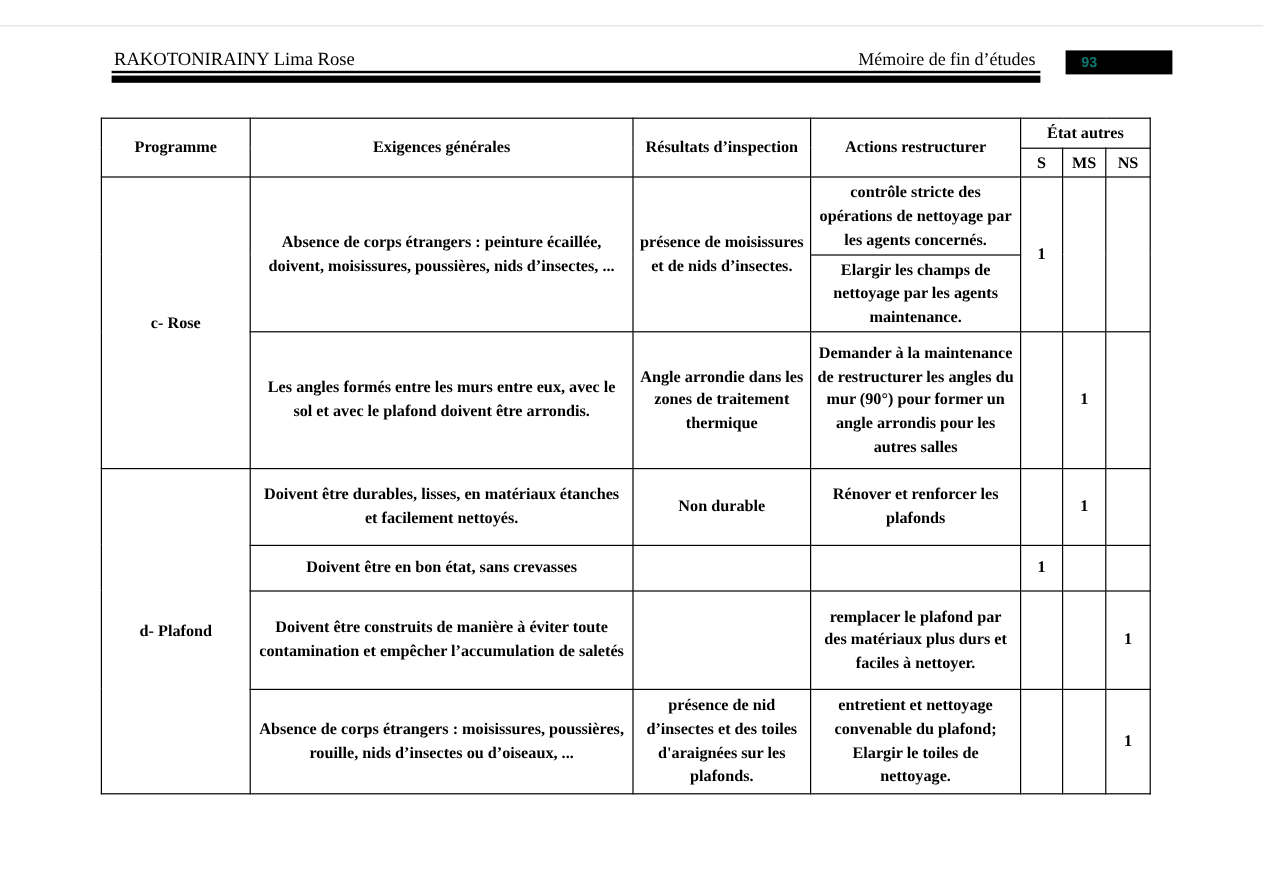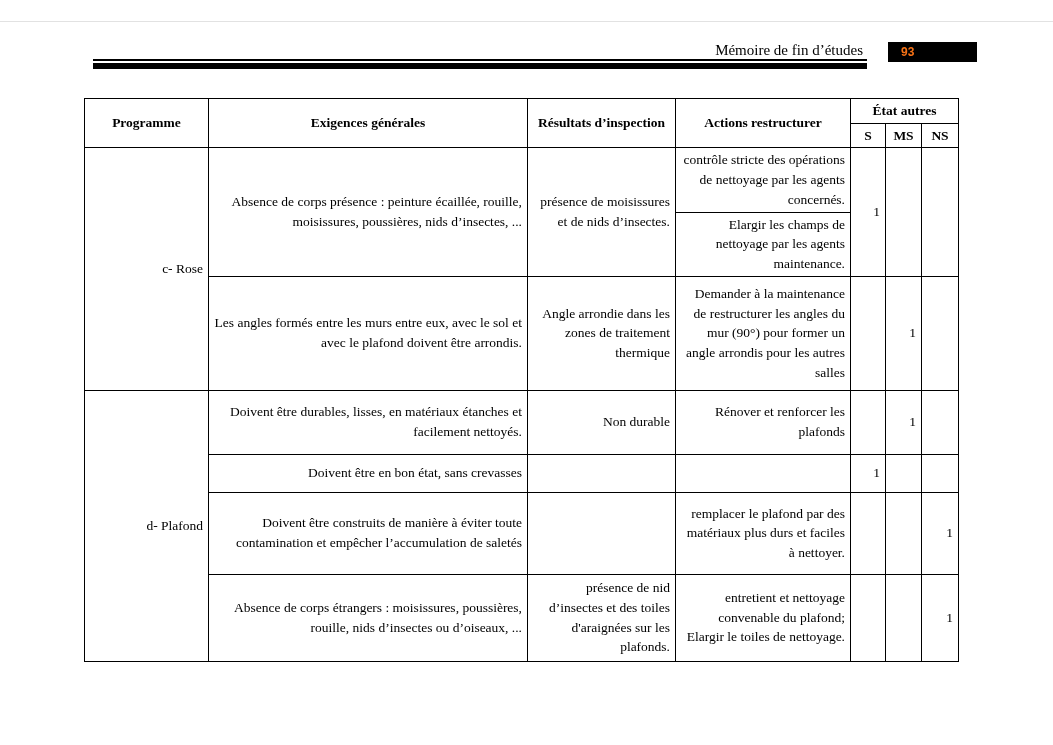--- a/index.html
+++ b/index.html
@@ -41,43 +41,43 @@
     position: absolute;
     left: 93px; top: 63px;
     width: 774px; height: 6px;
     background: #000;
   }
   .page-num-box {
     position: absolute;
     left: 888px; top: 42px;
     width: 89px; height: 20px;
     background: #000000;
-    color: #f97316;
+    color: #0f766e;
     font-family: "Liberation Sans", sans-serif;
     font-weight: bold;
     font-size: 12px;
     line-height: 20px;
     padding-left: 13px;
   }
   table.audit {
     position: absolute;
     left: 84px; top: 98px;
     width: 874px;
     border-collapse: collapse;
     table-layout: fixed;
   }
   .audit th, .audit td {
     border: 1px solid #000;
     padding: 2px 5px;
     font-size: 13.5px;
     line-height: 1.46;
     vertical-align: middle;
     overflow: hidden;
-    font-weight: normal;
-    text-align: right;
+    font-weight: bold;
+    text-align: center;
   }
   .audit th { font-weight: bold; text-align: center; }
   .c-prog  { width: 124px; }
   .c-exig  { width: 319px; }
   .c-res   { width: 148px; }
   .c-act   { width: 175px; }
   .c-s     { width: 35px; }
   .c-ms    { width: 36px; }
   .c-ns    { width: 37px; }
   .prog-cell { text-align: center; }
@@ -94,20 +94,21 @@
   tr.r5  { height: 82px; }
   tr.r6  { height: 87px; }
 </style>
 </head>
 <body>
 
 <div class="page">
 
   <div class="top-faint-line"></div>
 
+  <div class="hdr-left">RAKOTONIRAINY Lima Rose</div>
   <div class="hdr-right">Mémoire de fin d’études</div>
   <div class="hdr-rule-thin"></div>
   <div class="hdr-rule-thick"></div>
   <div class="page-num-box">93</div>
 
   <table class="audit">
     <colgroup>
       <col class="c-prog">
         <col class="c-exig">
         <col class="c-res">
@@ -126,21 +127,21 @@
       <th colspan="3">État autres</th>
     </tr>
     <tr class="h2">
       <th>S</th>
       <th>MS</th>
       <th>NS</th>
     </tr>
 
     <tr class="r1a">
       <td rowspan="3" class="prog-cell">c- Rose</td>
-      <td rowspan="2">Absence de corps présence : peinture écaillée, rouille, moisissures, poussières, nids d’insectes, ...</td>
+      <td rowspan="2">Absence de corps étrangers : peinture écaillée, doivent, moisissures, poussières, nids d’insectes, ...</td>
       <td rowspan="2">présence de moisissures et de nids d’insectes.</td>
       <td class="vtop">contrôle stricte des opérations de nettoyage par les agents concernés.</td>
       <td rowspan="2" class="num-cell">1</td>
       <td rowspan="2" class="num-cell"></td>
       <td rowspan="2" class="num-cell"></td>
     </tr>
     <tr class="r1b">
       <td class="vtop">Elargir les champs de nettoyage par les agents maintenance.</td>
     </tr>
 

